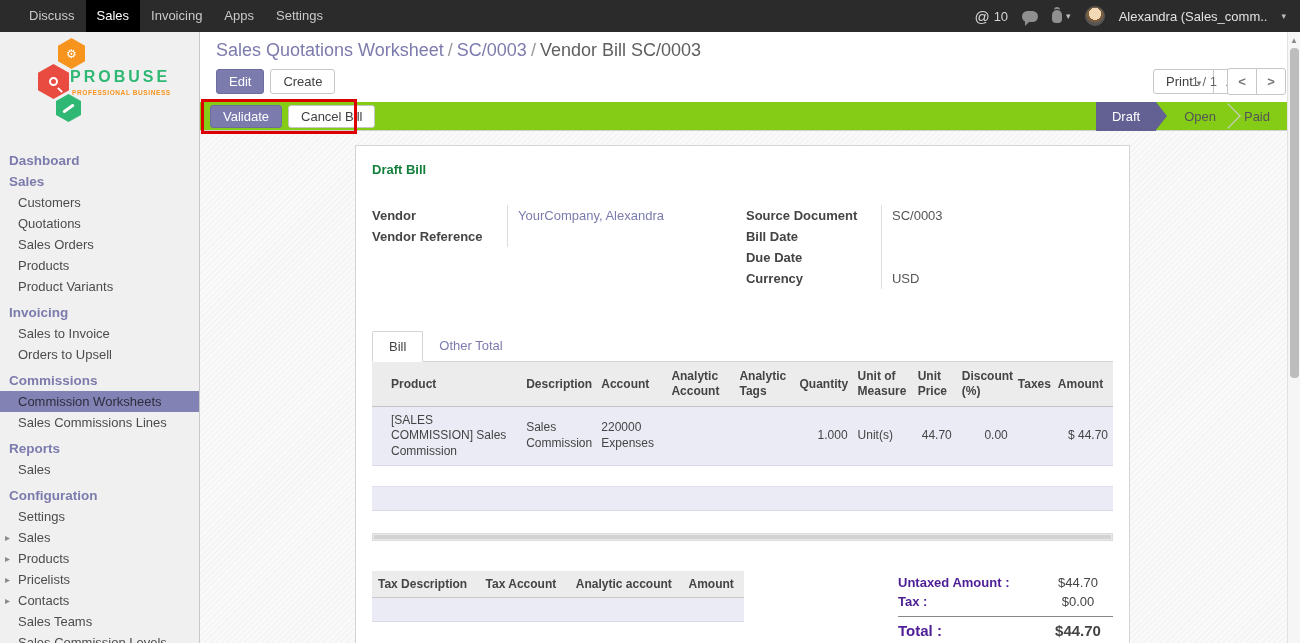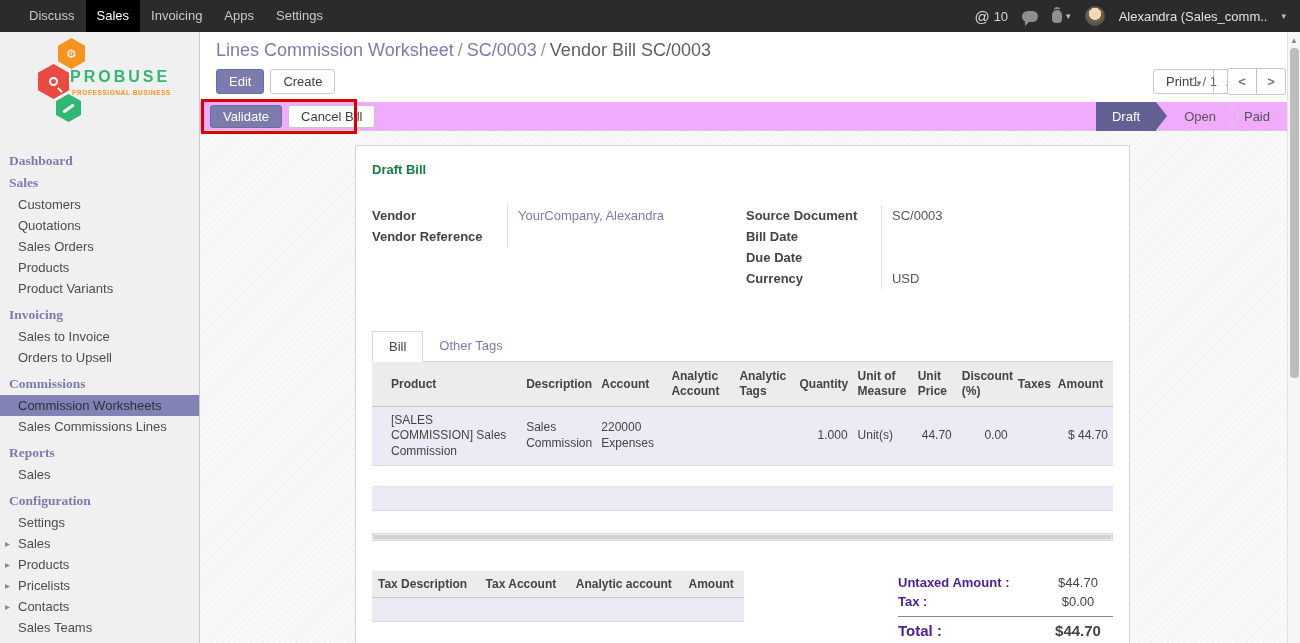--- a/index.html
+++ b/index.html
@@ -44,21 +44,21 @@
     left:8px; top:8px; transform:rotate(-45deg); }
   .tool-bar { width:13px; height:3px; background:#fff; transform:rotate(-35deg); border-radius:1px; }
   .brand { position:absolute; left:70px; top:36px; color:#2eb873; font-weight:bold;
     font-size:16px; letter-spacing:3px; }
   .tagline { position:absolute; left:72px; top:57px; color:#f7941e; font-weight:bold;
     font-size:6.5px; letter-spacing:0.6px; }
 
   
   .menu { margin-top:14px; }
   .side-header { color:#7c7bad; font-weight:bold; font-size:13.5px;
-    padding:3px 8px 3px 9px; cursor:pointer;font-family:Liberation Serif, serif; }
+    padding:3px 8px 3px 9px; cursor:pointer; }
   .side-item { color:#4c4c4c; padding:3px 8px 3px 18px; line-height:15px; cursor:pointer; position:relative; }
   .side-item.active { background:#8382b4; color:#2d2d3f; }
   .side-item .expander { position:absolute; left:5px; top:3px; color:#8a8a8a; font-size:10px; }
   .gap-sm { height:5px; }
 
   
   .main { flex:1; position:relative; background:#fff; overflow:hidden; }
 
   .control-panel { background:#fff; padding:8px 16px 0 16px; height:70px; position:relative; }
   .breadcrumb { font-size:18px; color:#888; }
@@ -77,21 +77,21 @@
   .dd-caret { font-size:9px; color:#777; margin-left:4px; }
   .pager { position:absolute; right:14px; top:36px; display:flex; align-items:center; gap:10px; }
   .pager-text { font-size:13px; color:#666; }
   .pager-btns { display:flex; }
   .pager-btn { width:30px; height:27px; background:#fff; border:1px solid #c6c6c6;
     color:#777; font-size:13px; font-weight:bold; cursor:pointer; line-height:25px; text-align:center; }
   .pager-btn:first-child { border-radius:3px 0 0 3px; }
   .pager-btn:last-child { border-radius:0 3px 3px 0; margin-left:-1px; }
 
   
-  .statusbar { height:29px; background:#f0abfc; border-bottom:1px solid #cfcfcf;
+  .statusbar { height:29px; background:#84cc16; border-bottom:1px solid #cfcfcf;
     display:flex; align-items:center; padding-left:10px; position:relative; }
   .statusbar .btn { padding:3px 12px; }
   .annotation-box { position:absolute; left:1px; top:-3px; width:156px; height:35px;
     border:3px solid #dd0000; pointer-events:none; z-index:40; }
   .steps { margin-left:auto; display:flex; align-items:stretch; height:29px; margin-right:14px; }
   .step { display:flex; align-items:center; padding:0 16px; font-size:13px; color:#555; position:relative; }
   .step.active { background:#636094; color:#fff; margin-right:12px; }
   .step.active::after { content:""; position:absolute; right:-11px; top:0;
     border-left:11px solid #636094; border-top:14.5px solid transparent; border-bottom:14.5px solid transparent; }
   .chev { width:18px; height:18px; border-top:1px solid #cfcfcf; border-right:1px solid #cfcfcf;
@@ -224,21 +224,21 @@
       <div class="side-item"><span class="expander">▸</span><span>Contacts</span></div>
       <div class="side-item">Sales Teams</div>
       <div class="side-item">Sales Commission Levels</div>
     </div>
   </div>
 
   <div class="main">
 
     <div class="control-panel">
       <div class="breadcrumb">
-        <span class="crumb-link">Lines Commission Worksheet</span><span class="crumb-sep">/</span><span class="crumb-link">SC/0003</span><span class="crumb-sep">/</span><span class="crumb-current">Vendor Bill SC/0003</span>
+        <span class="crumb-link">Sales Quotations Worksheet</span><span class="crumb-sep">/</span><span class="crumb-link">SC/0003</span><span class="crumb-sep">/</span><span class="crumb-current">Vendor Bill SC/0003</span>
       </div>
       <div class="cp-buttons">
         <button class="btn btn-primary">Edit</button>
         <button class="btn">Create</button>
         <div class="btn-group">
           <button class="btn"><span>Print</span><span class="dd-caret">▾</span></button>
           <button class="btn"><span>Action</span><span class="dd-caret">▾</span></button>
         </div>
       </div>
       <div class="pager">
@@ -280,21 +280,21 @@
             <div class="f-value"></div>
             <div class="f-label">Due Date</div>
             <div class="f-value"></div>
             <div class="f-label">Currency</div>
             <div class="f-value">USD</div>
           </div>
         </div>
 
         <div class="tabs">
           <div class="tab active">Bill</div>
-          <div class="tab inactive">Other Tags</div>
+          <div class="tab inactive">Other Total</div>
         </div>
 
         <table class="bill">
           <colgroup>
             <col style="width:14px">
               <col style="width:135px">
               <col style="width:75px">
               <col style="width:70px">
             <col style="width:68px">
               <col style="width:60px">

